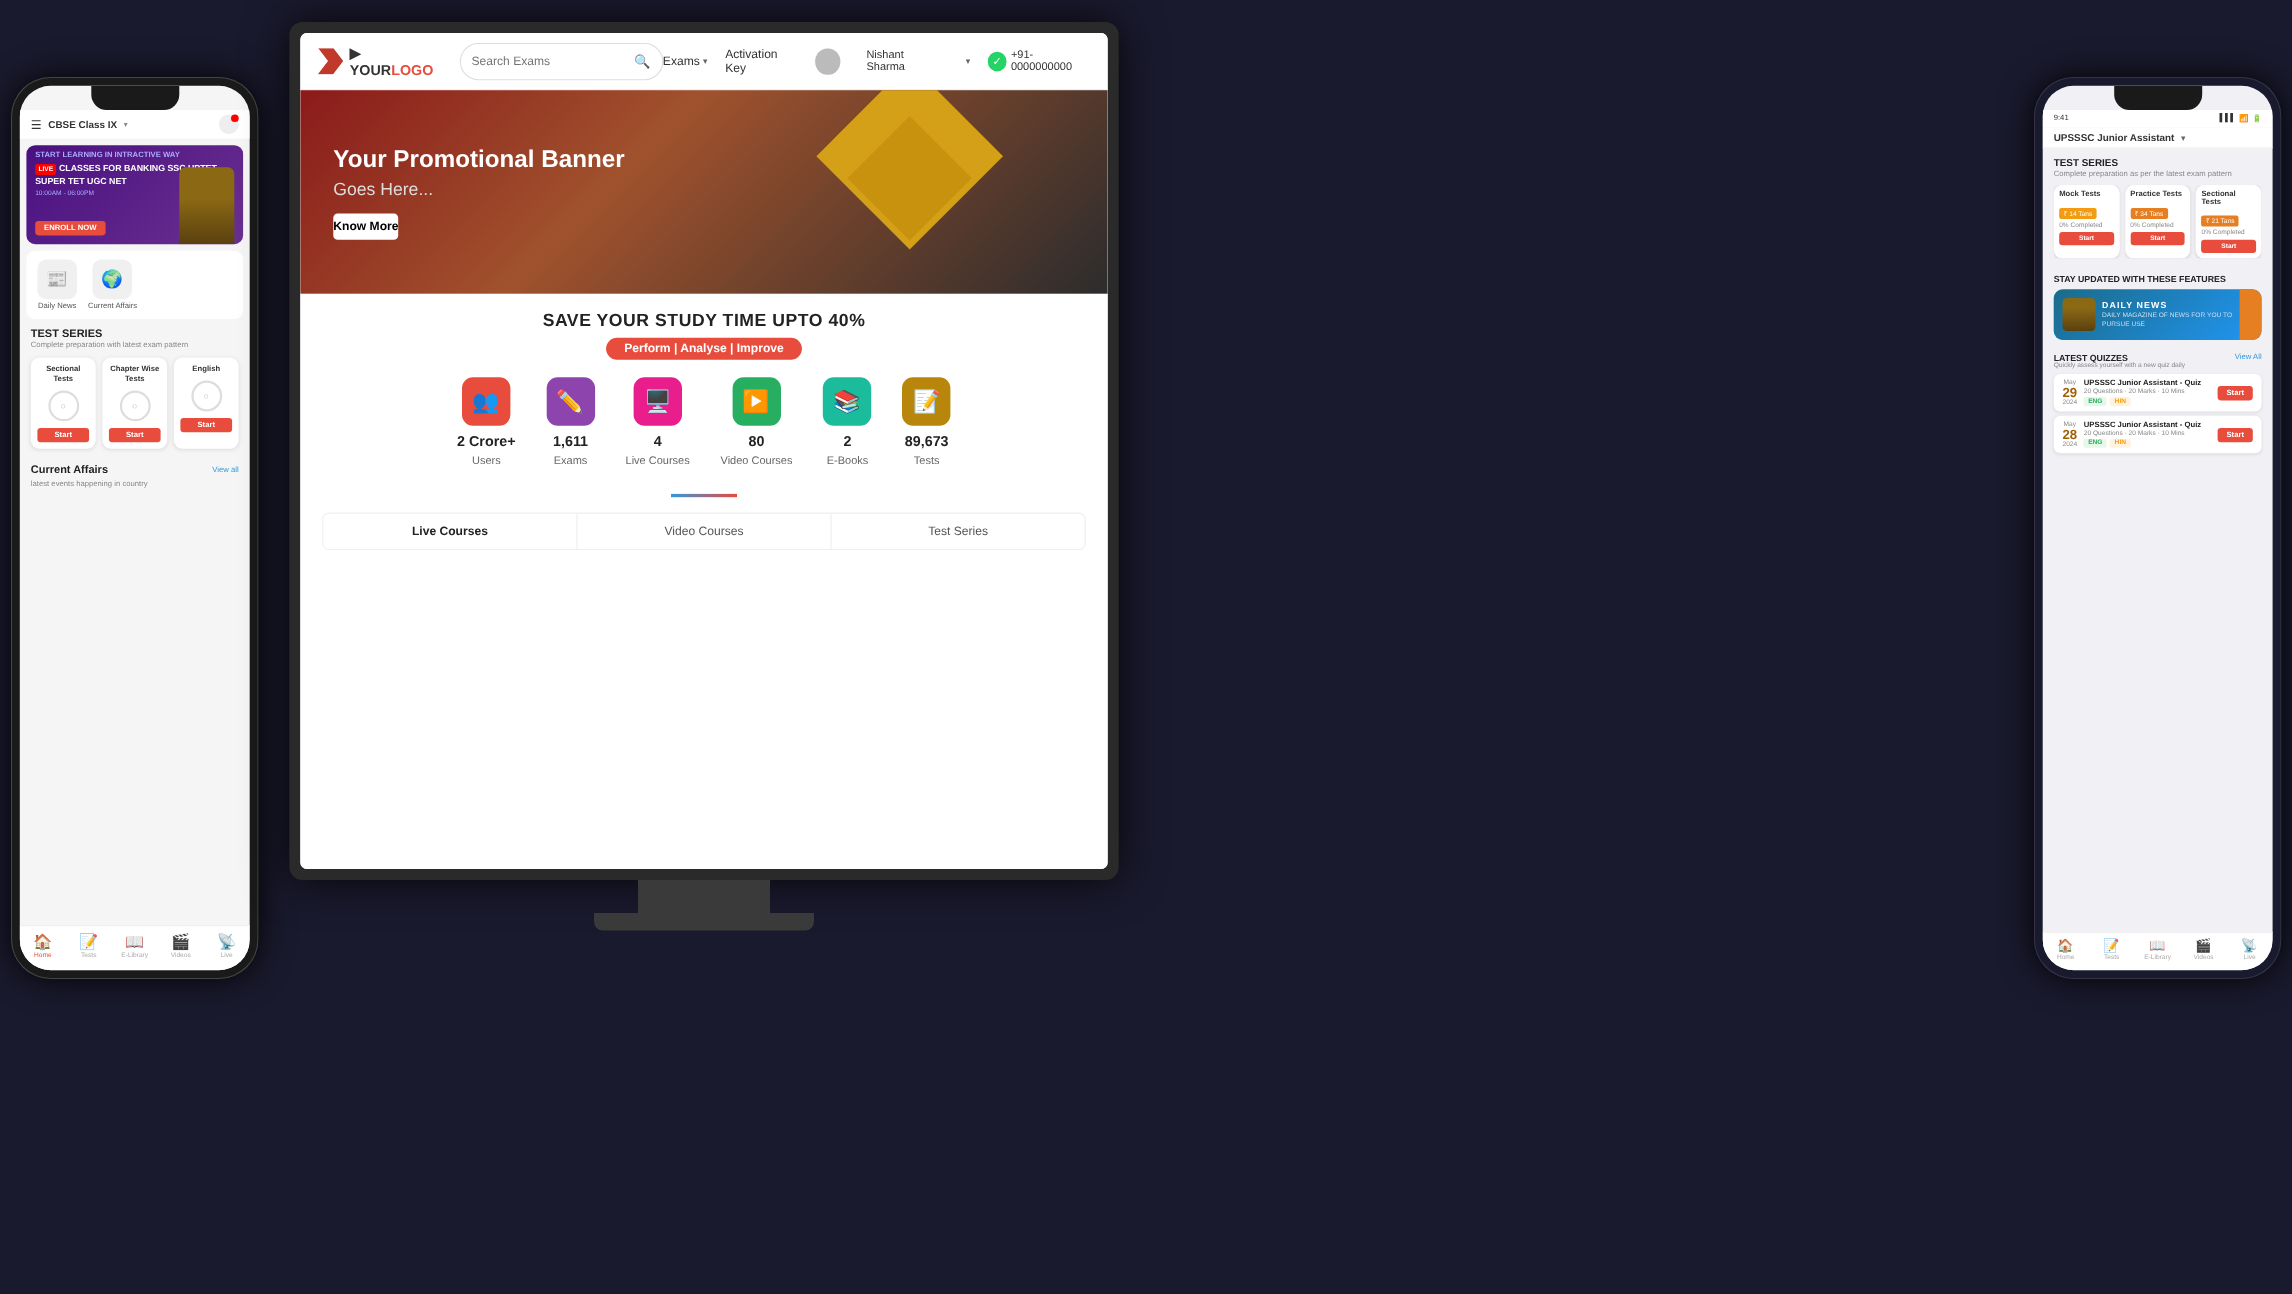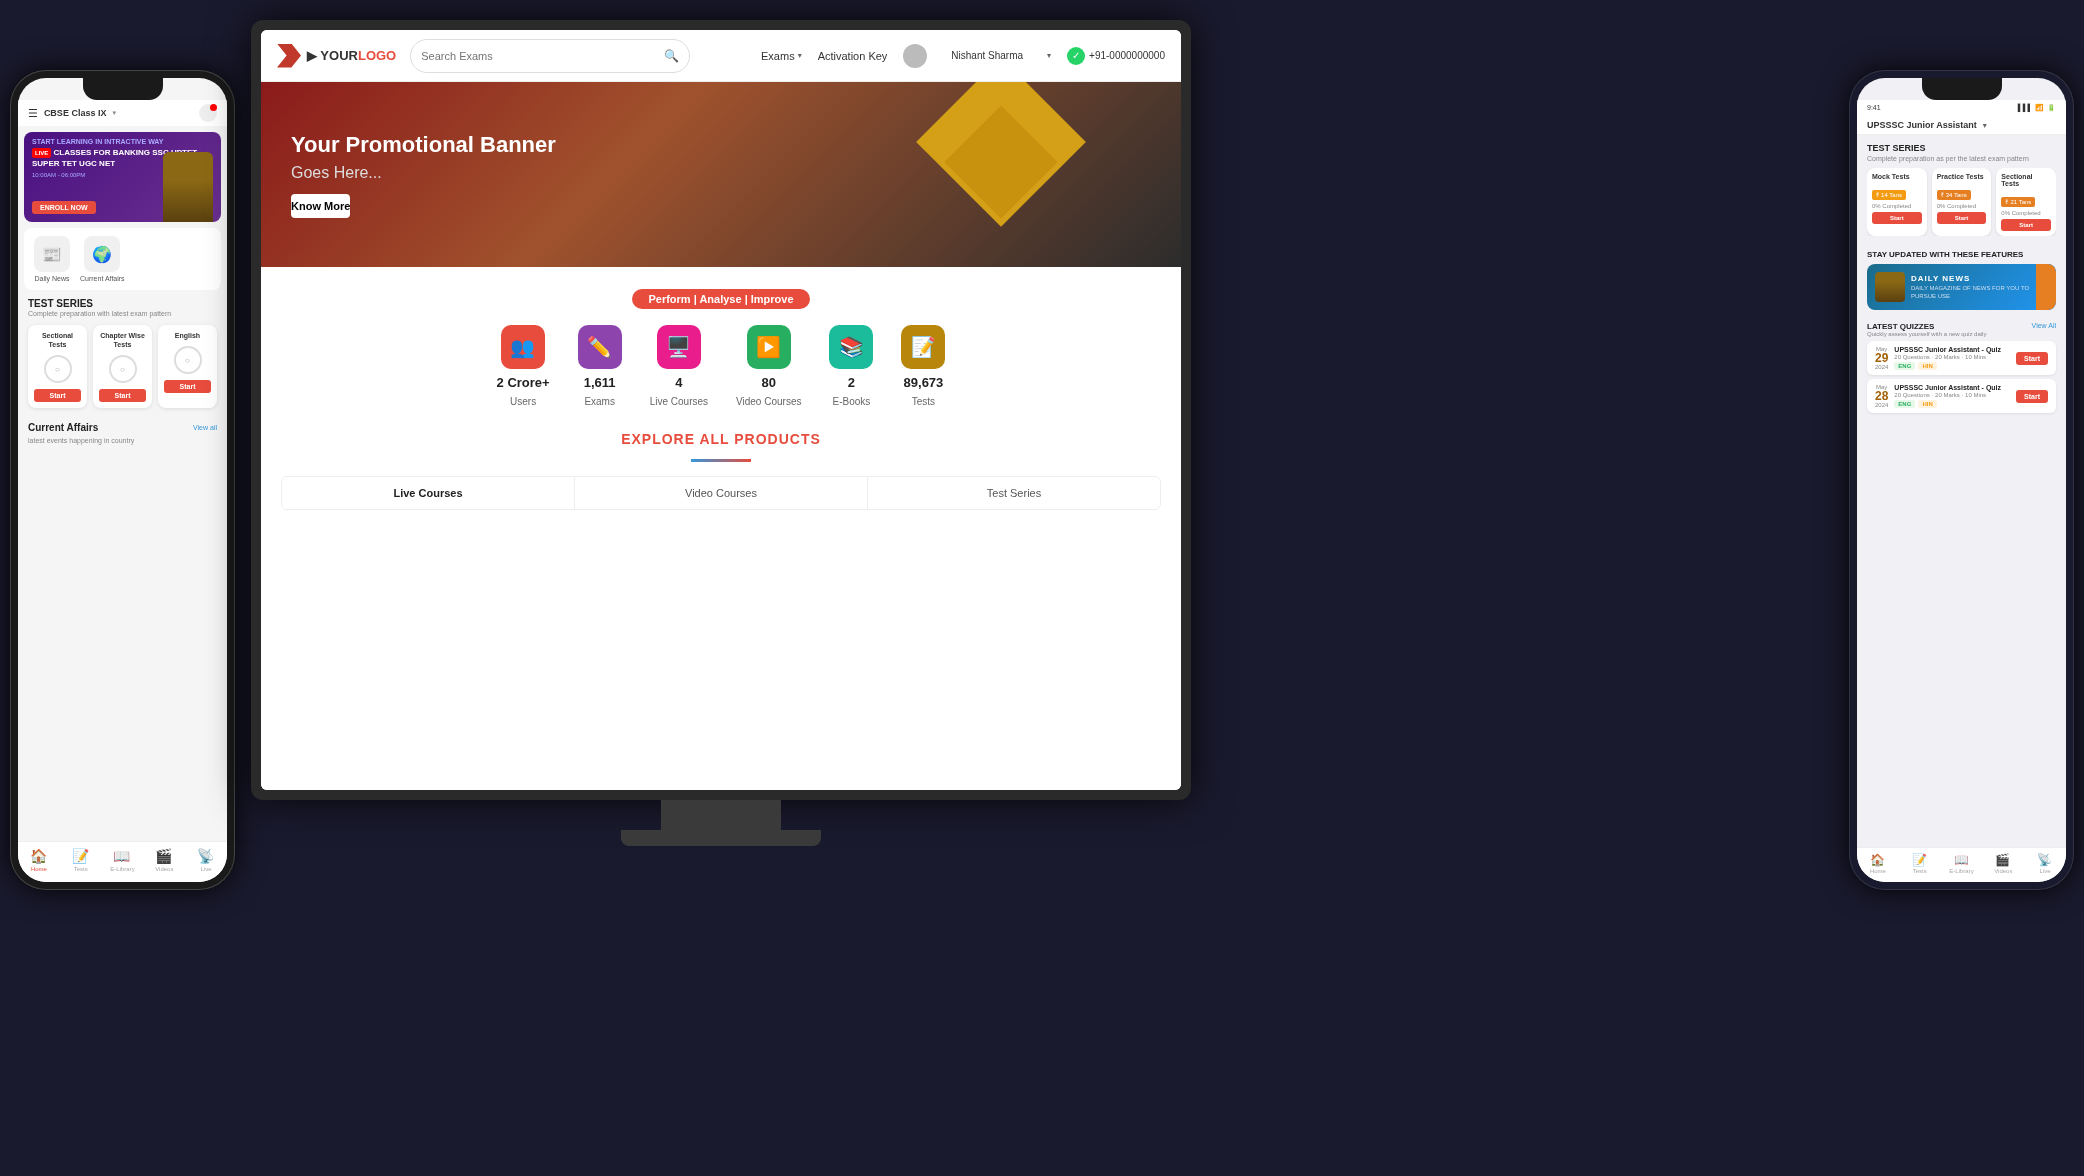--- a/index.html
+++ b/index.html
@@ -8,23 +8,23 @@
       width: 2084px;
       height: 1176px;
       overflow: hidden;
       font-family: Arial, sans-serif;
       position: relative;
     }
 
     
     .monitor-outer {
       position: absolute;
-      left: 251px;
+      left: 263px;
       top: 20px;
-      width: 940px;
+      width: 754px;
       height: 820px;
     }
     .monitor-frame {
       width: 100%;
       height: 780px;
       background: #2a2a2a;
       border-radius: 12px;
       padding: 10px;
       box-shadow: 0 0 40px rgba(0,0,0,0.8);
     }
@@ -885,20 +885,21 @@
           <div class="banner-subtitle">Goes Here...</div>
           <button class="know-more-btn">Know More</button>
         </div>
         <div class="banner-diamond">
           <div class="d1"></div>
           <div class="d2"></div>
         </div>
       </div>
 
       <div class="stats-section">
+        <div class="stats-headline">SAVE YOUR STUDY TIME UPTO 40%</div>
         <div class="perform-badge">Perform | Analyse | Improve</div>
         <div class="stats-icons">
           <div class="stat-item">
             <div class="stat-icon icon-red">👥</div>
             <div class="stat-number">2 Crore+</div>
             <div class="stat-label">Users</div>
           </div>
           <div class="stat-item">
             <div class="stat-icon icon-purple">✏️</div>
             <div class="stat-number">1,611</div>
@@ -921,21 +922,20 @@
           </div>
           <div class="stat-item">
             <div class="stat-icon icon-olive">📝</div>
             <div class="stat-number">89,673</div>
             <div class="stat-label">Tests</div>
           </div>
         </div>
       </div>
 
       <div class="explore-section">
-        <div class="explore-title">EXPLORE ALL PRODUCTS</div>
         <div class="explore-underline"></div>
         <div class="product-tabs">
           <div class="product-tab active">Live Courses</div>
           <div class="product-tab">Video Courses</div>
           <div class="product-tab">Test Series</div>
         </div>
       </div>
 
     </div>
   </div>

